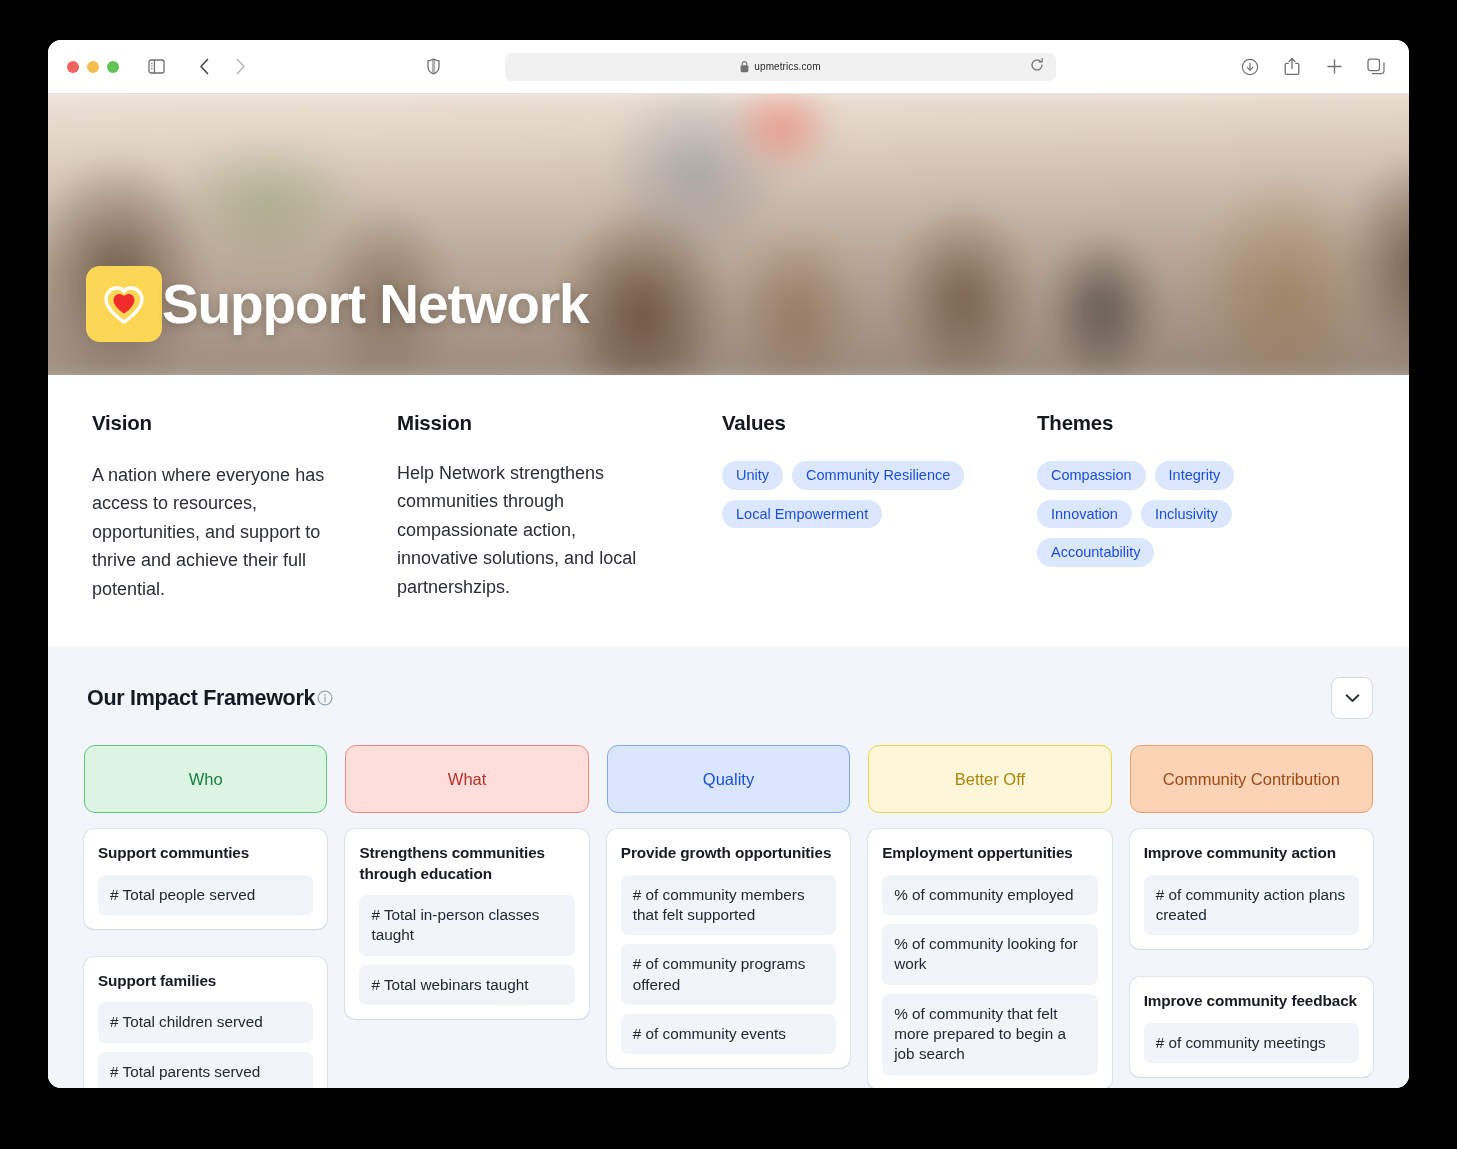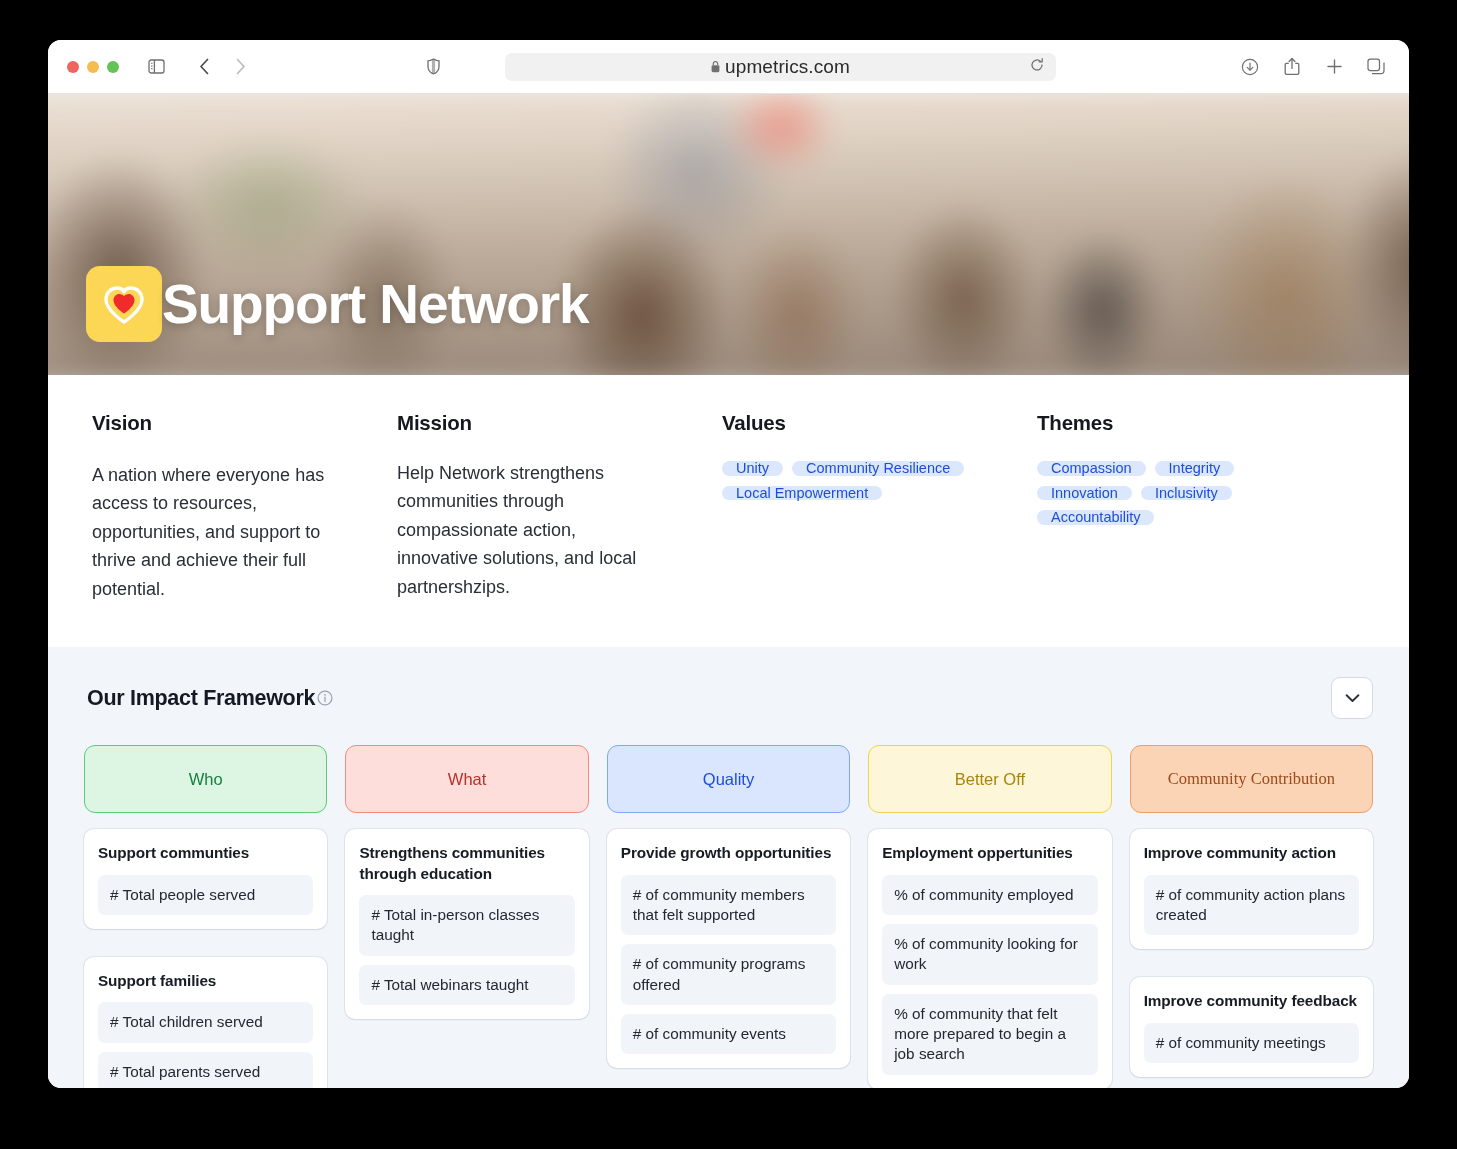--- a/index.html
+++ b/index.html
@@ -55,21 +55,21 @@
     position: absolute;
     left: 457px; top: 50%;
     transform: translateY(-50%);
     width: 551px; height: 28px;
     background: #f1f1f1;
     border-radius: 7px;
     display: flex; align-items: center; justify-content: center;
     gap: 5px;
   }
   .urlbar .url-text {
-    font-size: 19px; color: #2b2b2b; letter-spacing: .1px;
+    font-size: 10px; color: #2b2b2b; letter-spacing: .1px;
   }
   .reload {
     position: absolute; right: 12px; top: 50%; transform: translateY(-50%);
     color: #6f6f6f;
   }
   .tb-group-right {
     position: absolute; right: 18px; top: 50%; transform: translateY(-50%);
     display: flex; align-items: center; gap: 12px;
   }
 
@@ -148,21 +148,21 @@
     max-width: 245px;
   }
   .col-mission .info-body { max-width: 245px; }
 
   .pill-wrap { display: flex; flex-wrap: wrap; gap: 10px 9px; max-width: 270px; }
   .pill {
     background: #dbe7fd;
     color: #1d4ed8;
     font-size: 14.5px;
     border-radius: 999px;
-    padding: 0 14px;
+    padding: 7px 14px;
     white-space: nowrap;
     line-height: 1;
   }
   .col-themes .pill-wrap { max-width: 215px; }
 
   
   .framework {
     background: #f2f5fa;
     padding: 30px 36px 52px 36px;
     min-height: 414px;
@@ -414,21 +414,21 @@
           <div class="fw-col">
             <div class="col-header" style="background: rgb(253, 246, 216); border-color: rgb(236, 212, 75); color: rgb(168, 134, 13);">Better Off</div>
             <div class="card">
               <div class="card-title">Employment oppertunities</div>
               <div class="metric">% of community employed</div>
               <div class="metric">% of community looking for work</div>
               <div class="metric">% of community that felt more prepared to begin a job search</div>
             </div>
           </div>
           <div class="fw-col">
-            <div class="col-header" style="background: rgb(251, 211, 181); border-color: rgb(239, 158, 108); color: rgb(156, 74, 26); font-family: Liberation Serif, serif;">Community Contribution</div>
+            <div class="col-header" style="background: rgb(251, 211, 181); border-color: rgb(239, 158, 108); color: rgb(156, 74, 26);">Community Contribution</div>
             <div class="card">
               <div class="card-title">Improve community action</div>
               <div class="metric"># of community action plans created</div>
             </div>
             <div class="card">
               <div class="card-title">Improve community feedback</div>
               <div class="metric"># of community meetings</div>
             </div>
           </div>
         </div>

